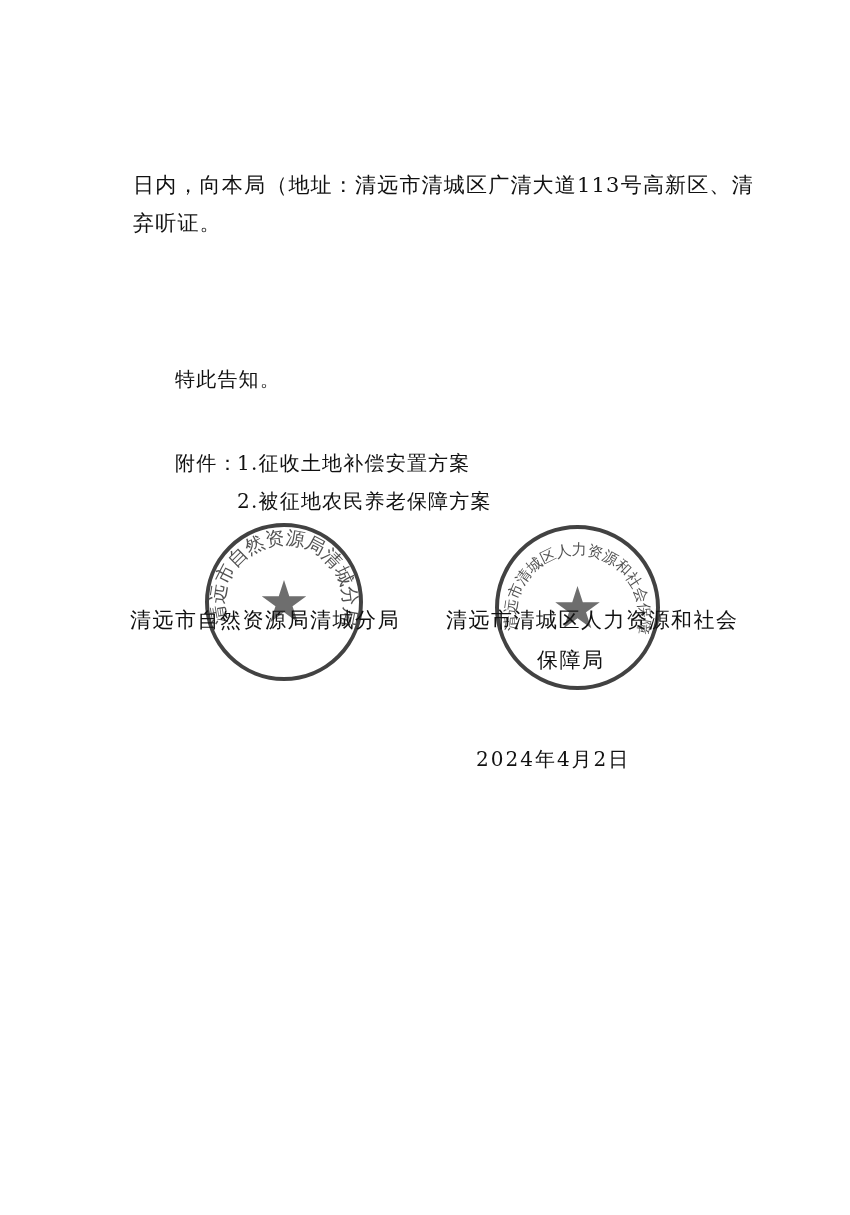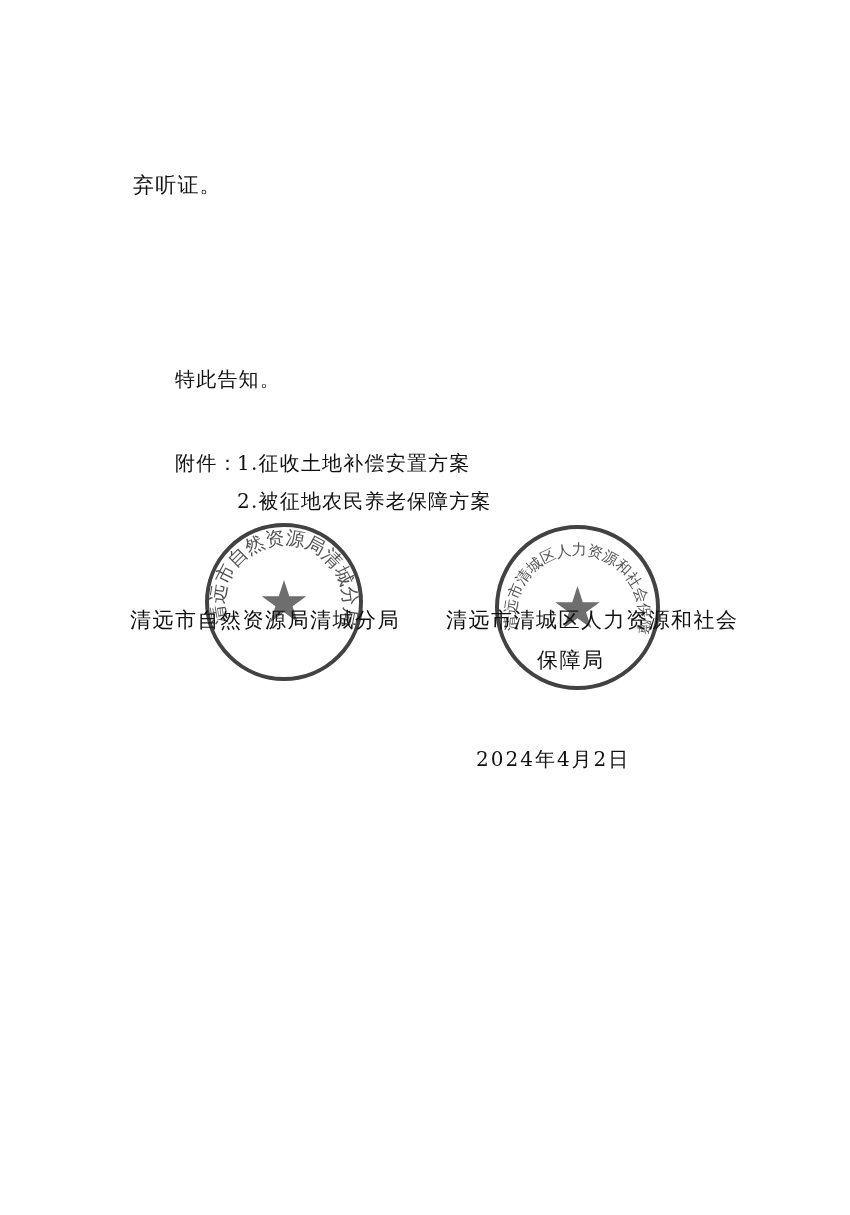--- a/index.html
+++ b/index.html
@@ -12,20 +12,21 @@
   .sig { position: absolute; font-size: 21px; letter-spacing: 1.5px; white-space: nowrap; z-index: 2; }
   .seal { position: absolute; border-radius: 50%; border: 4px solid #222; box-sizing: border-box; z-index: 1; opacity: 0.85; }
   .seal .star { position: absolute; left: 50%; top: 50%; transform: translate(-50%,-50%); font-size: 58px; color: #555; font-family: "DejaVu Sans", sans-serif; }
   .seal svg { position: absolute; left: -4px; top: -4px; }
   .seal-text { font-size: 19px; fill: #333; font-family: "DejaVu Sans", sans-serif; }
 </style>
 </head>
 <body>
 
 <div class="para" style="top:166px;">
+  <span class="line">日内，向本局（地址：清远市清城区广清大道113号高新区、清</span>
   <span class="line last">弃听证。</span>
 </div>
 
 <div class="indent" style="left:175px; top:366px;">特此告知。</div>
 
 <div class="indent" style="left:175px; top:450px;">附件：</div>
 <div class="indent" style="left:237px; top:450px;">1.征收土地补偿安置方案</div>
 <div class="indent" style="left:237px; top:488px;">2.被征地农民养老保障方案</div>
 
 <div class="seal" style="left:205px; top:523px; width:158px; height:158px;">

